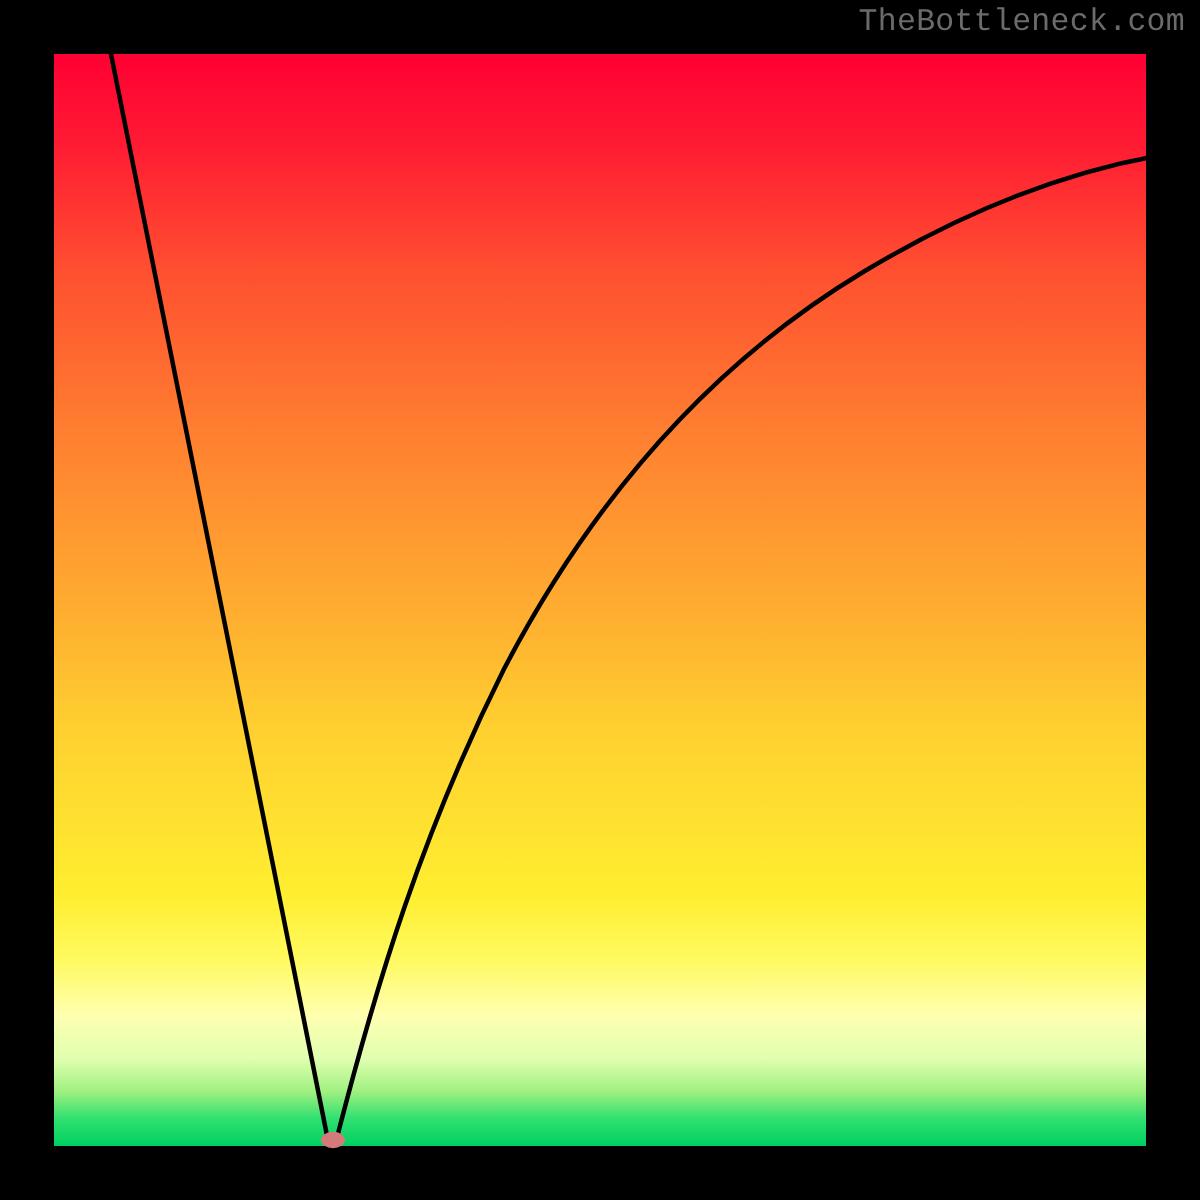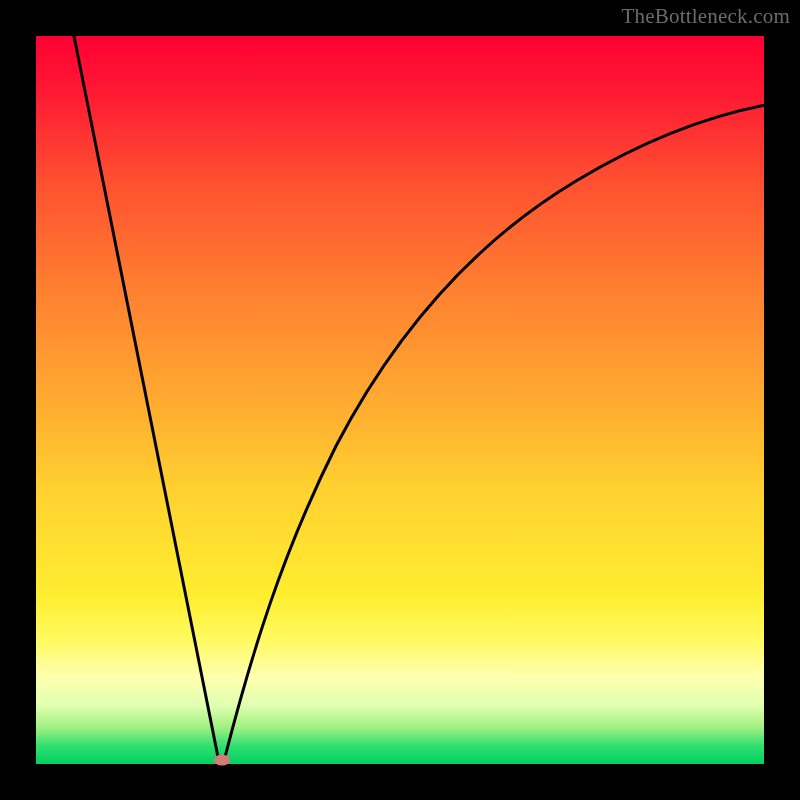--- a/index.html
+++ b/index.html
@@ -30,21 +30,21 @@
       #e0ffb0 92%,
       #a0f080 95%,
       #30e070 97.5%,
       #00d060 100%
     );
   }
   .watermark {
     position: absolute;
     top: 4px;
     right: 10px;
-    font-family: Liberation Serif, serif;
+    font-family: Liberation Mono, monospace;
     font-size: 21px;
     color: #6b6b6b;
     letter-spacing: 0.2px;
   }
   svg.curve {
     position: absolute;
     left: 0; top: 0;
     width: 100%; height: 100%;
     overflow: visible;
   }

